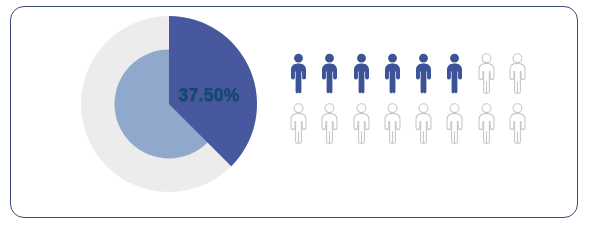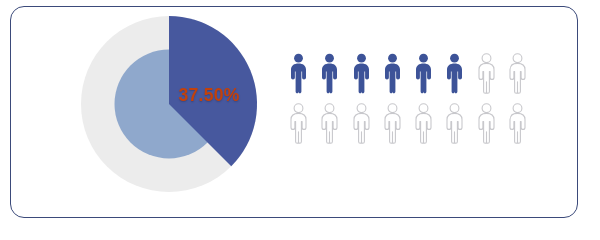--- a/index.html
+++ b/index.html
@@ -48,21 +48,21 @@
     width: 178px;
     height: 178px;
     overflow: visible;
   }
   #donut-label {
     position: absolute;
     left: 86px;
     top: 70px;
     width: 86px;
     text-align: center;
-    color: #c2410c;
+    color: #0c4a6e;
     font-size: 17.5px;
     font-weight: bold;
     letter-spacing: 0.3px;
     font-family: "Liberation Sans", sans-serif;
     text-shadow: 0 1px 1.5px rgba(30,40,80,0.35);
     white-space: nowrap;
   }
 
   
   #pictogram {

